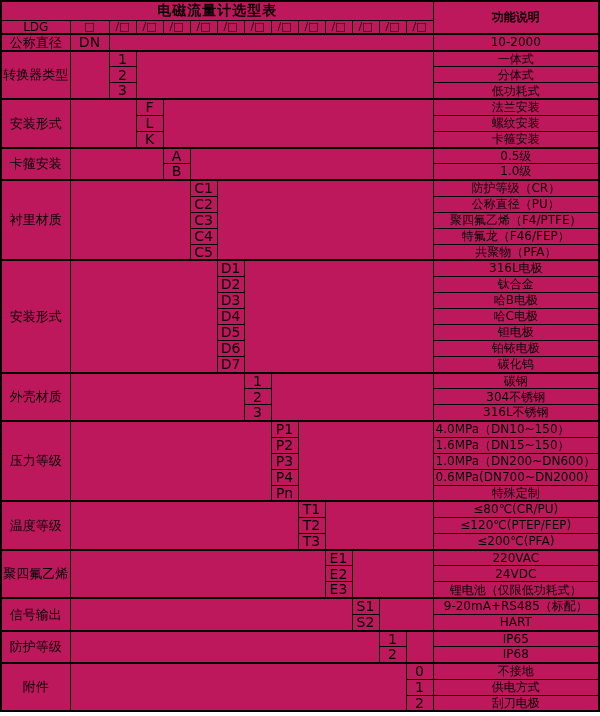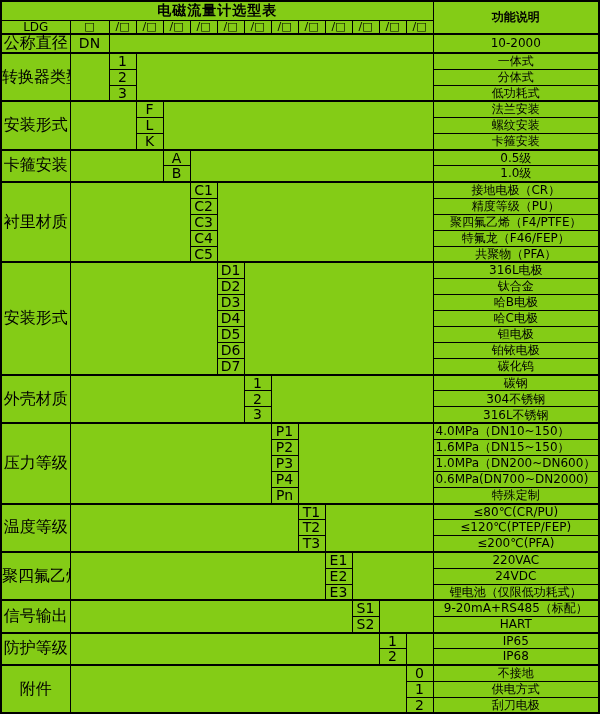--- a/index.html
+++ b/index.html
@@ -14,21 +14,21 @@
     overflow: hidden;
   }
   table.sel-table {
     border-collapse: collapse;
     table-layout: fixed;
     width: 600px;
     height: 710px;
     font-family: "DejaVu Sans", sans-serif;
     font-size: 12px;
     color: #000000;
-    background: #84cc16;
+    background: #be185d;
     border: 2px solid #000000;
   }
   table.sel-table td {
     border: 1px solid #000000;
     padding: 0;
     margin: 0;
     text-align: center;
     vertical-align: middle;
     line-height: 1.05;
     overflow: hidden;
@@ -53,21 +53,21 @@
   }
   td.box-cell { font-size: 11px; }
   td.func {
     border-left: 2px solid #000000;
     font-size: 12px;
   }
   td.func.left {
     text-align: left;
     padding-left: 2px;
   }
-  td.label-cell { font-size: 16px; }
+  td.label-cell { font-size: 13px; }
   td.code { font-size: 14px; }
   tr.group-first td { border-top: 2px solid #000000; }
 </style>
 </head>
 <body>
 
 <div id="page">
   <table class="sel-table">
     <colgroup>
       <col style="width:69px">
@@ -152,25 +152,25 @@
         </tr>
         <tr>
           <td class="code">B</td>
           <td class="func">1.0级</td>
         </tr>
         <tr class="group-first">
           <td rowspan="5" class="label-cell">衬里材质</td>
           <td rowspan="5" colspan="4" class="empty"></td>
           <td class="code">C1</td>
           <td rowspan="5" colspan="8" class="empty"></td>
-          <td class="func">接地电极（CR）</td>
+          <td class="func">防护等级（CR）</td>
         </tr>
         <tr>
           <td class="code">C2</td>
-          <td class="func">精度等级（PU）</td>
+          <td class="func">公称直径（PU）</td>
         </tr>
         <tr>
           <td class="code">C3</td>
           <td class="func">聚四氟乙烯（F4/PTFE）</td>
         </tr>
         <tr>
           <td class="code">C4</td>
           <td class="func">特氟龙（F46/FEP）</td>
         </tr>
         <tr>

